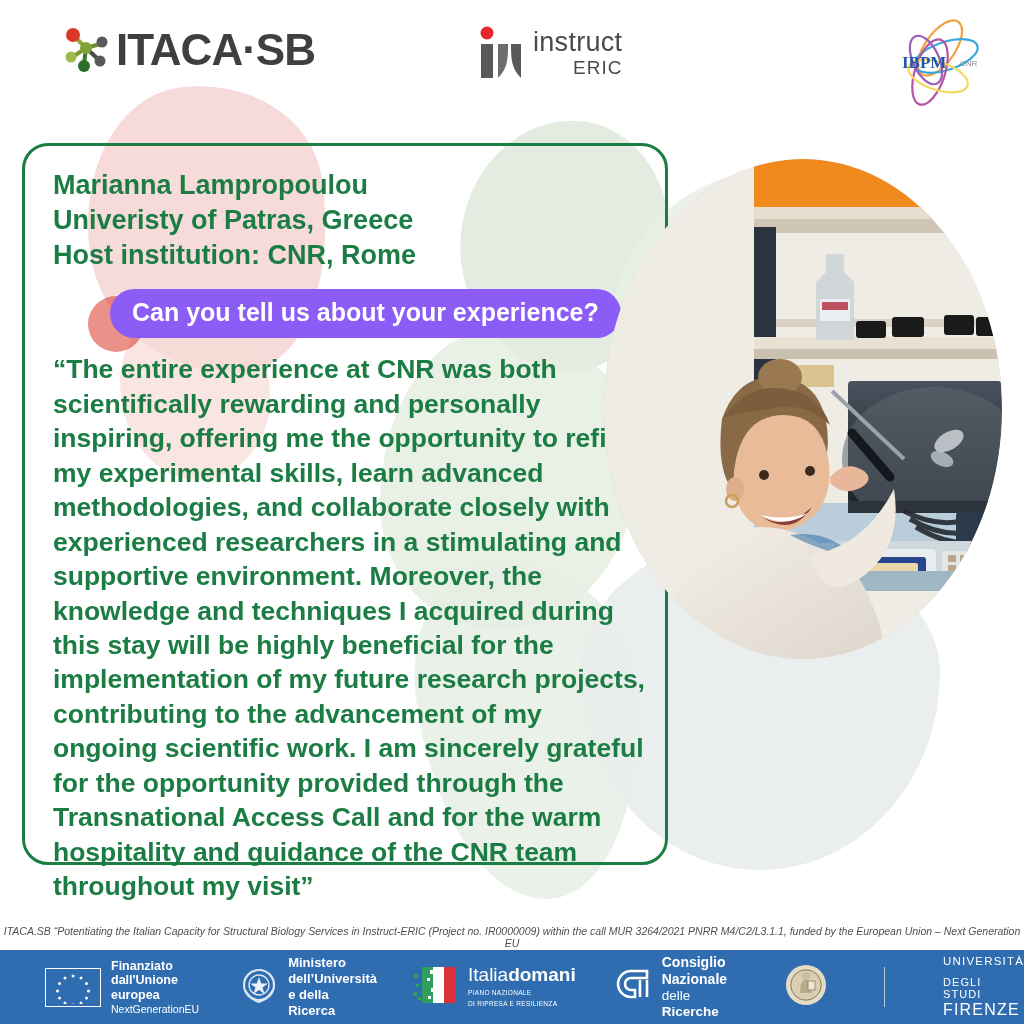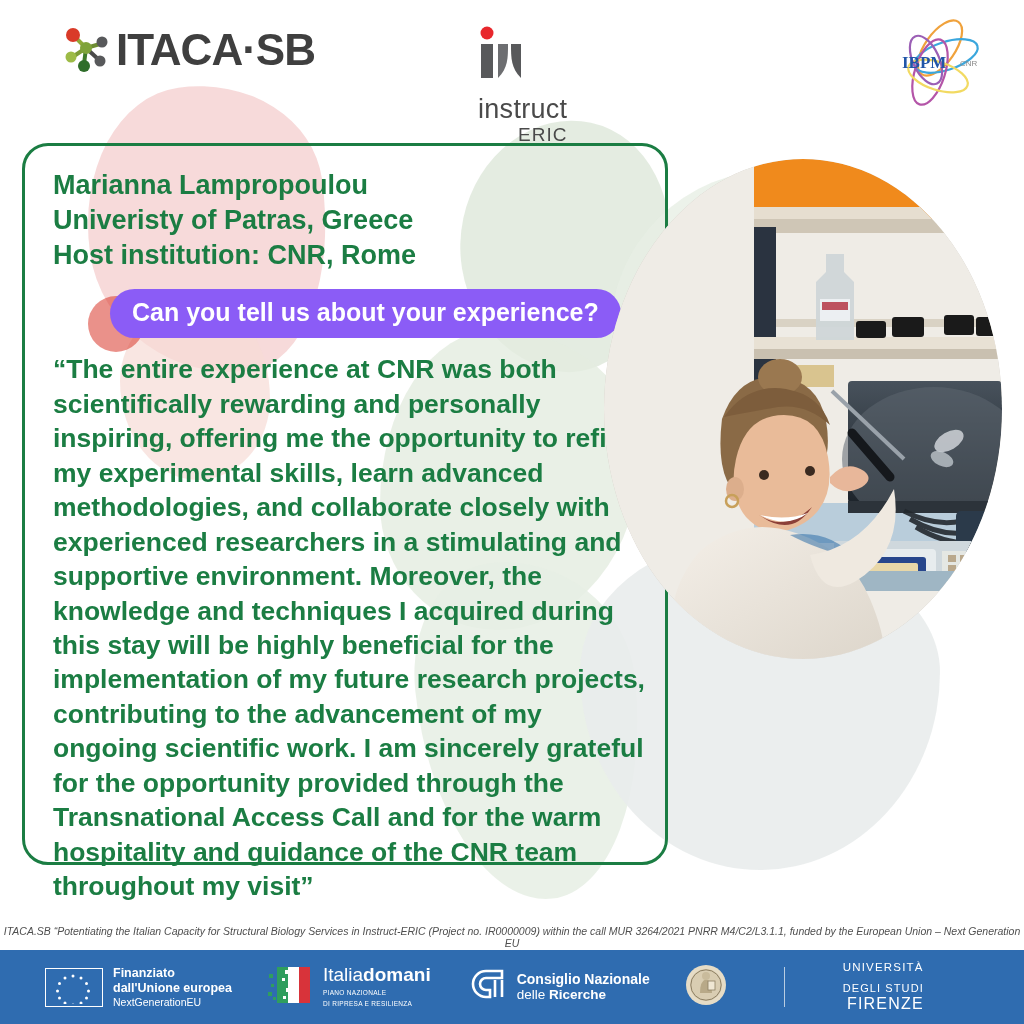--- a/index.html
+++ b/index.html
@@ -129,21 +129,20 @@
     letter-spacing: -1px;
     font-family: "Liberation Sans", sans-serif;
   }
   .logo-instruct {
     position: absolute;
     left: 478px;
     top: 26px;
     display: flex;
     align-items: flex-start;
     gap: 9px;
-    flex-direction: column;
   }
   .logo-instruct .txtcol {
     display: flex;
     flex-direction: column;
     line-height: 1;
     padding-top: 3px;
   }
   .logo-instruct .t-instruct {
     font-size: 27px;
     color: #4a4a4a;
@@ -278,21 +277,21 @@
   .f-cnr .b2 { font-size: 13.5px; }
   .f-cnr .b2 .bold { font-weight: bold; }
 
   .f-unifi { margin-left: 34px; gap: 47px; }
   .f-unifi .bar {
     width: 1px; height: 40px; background: #b9cde2; margin: 0 11px 0 9px;
   }
   .f-unifi .txt { line-height: 1.12; }
   .f-unifi .b1 { font-size: 11.5px; letter-spacing: 1.2px; }
   .f-unifi .b2 { font-size: 11px; letter-spacing: 1.1px; margin-top: 8px; }
-  .f-unifi .b3 { font-size: 16px; letter-spacing: 1.2px; text-align: right; }
+  .f-unifi .b3 { font-size: 16px; letter-spacing: 1.2px; }
 </style>
 </head>
 <body>
 
 <div class="bg-layer">
   <div class="blob-pink"></div>
   <div class="blob-pink2"></div>
   <div class="blob-red-dot"></div>
   <div class="blob-green-a"></div>
   <div class="blob-green-b"></div>
@@ -470,20 +469,35 @@
         </g>
       </svg>
     </span>
     <span class="txt">
       <div class="b1">Finanziato</div>
       <div class="b2">dall'Unione europea</div>
       <div class="b3">NextGenerationEU</div>
     </span>
   </div>
 
+  <div class="f-item f-mur">
+    <span>
+      <svg width="40" height="42" viewBox="0 0 40 42">
+        <circle cx="20" cy="21" r="15" fill="none" stroke="#dbe6f1" stroke-width="2.2"></circle>
+        <circle cx="20" cy="21" r="10" fill="none" stroke="#dbe6f1" stroke-width="1.4"></circle>
+        <path d="M20 13 l2.2 6.4 h6.8 l-5.5 4 2.1 6.5 -5.6 -4 -5.6 4 2.1 -6.5 -5.5 -4 h6.8 z" fill="#e9f0f7"></path>
+        <path d="M6 26 q6 10 14 12 q8 -2 14 -12" fill="none" stroke="#dbe6f1" stroke-width="2"></path>
+      </svg>
+    </span>
+    <span class="txt">
+      <div class="b">Ministero</div>
+      <div class="b">dell’Università</div>
+      <div class="b">e della Ricerca</div>
+    </span>
+  </div>
 
   <div class="f-item f-italia">
     <span>
       <svg width="48" height="42" viewBox="0 0 48 42">
         <rect x="10" y="3" width="11" height="36" fill="#2f9e5e"></rect>
         <rect x="21" y="3" width="11" height="36" fill="#ffffff"></rect>
         <rect x="32" y="3" width="11" height="36" fill="#d8333a"></rect>
         <g fill="#2f9e5e">
           <rect x="2" y="10" width="4" height="4"></rect>
             <rect x="4" y="20" width="3" height="3"></rect>

